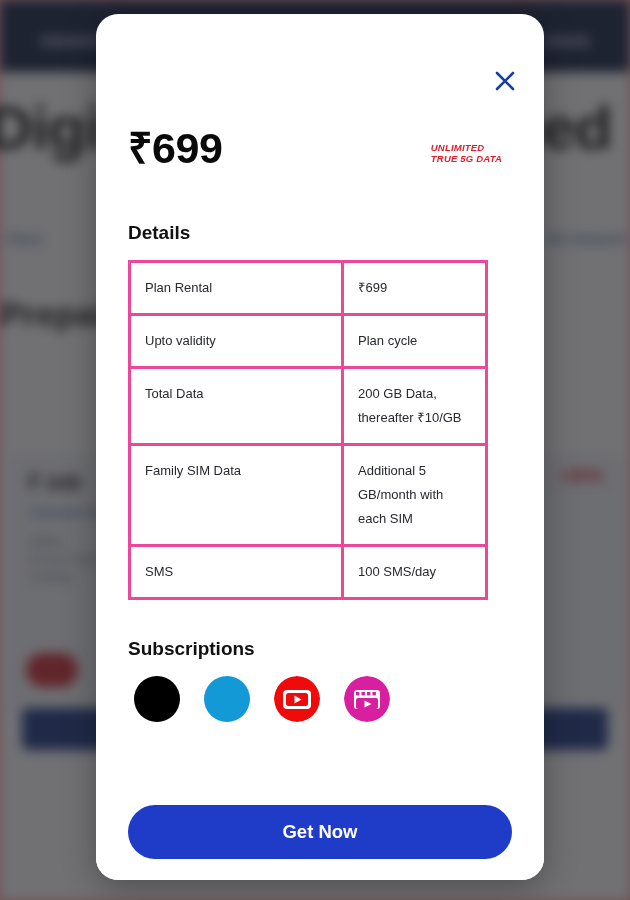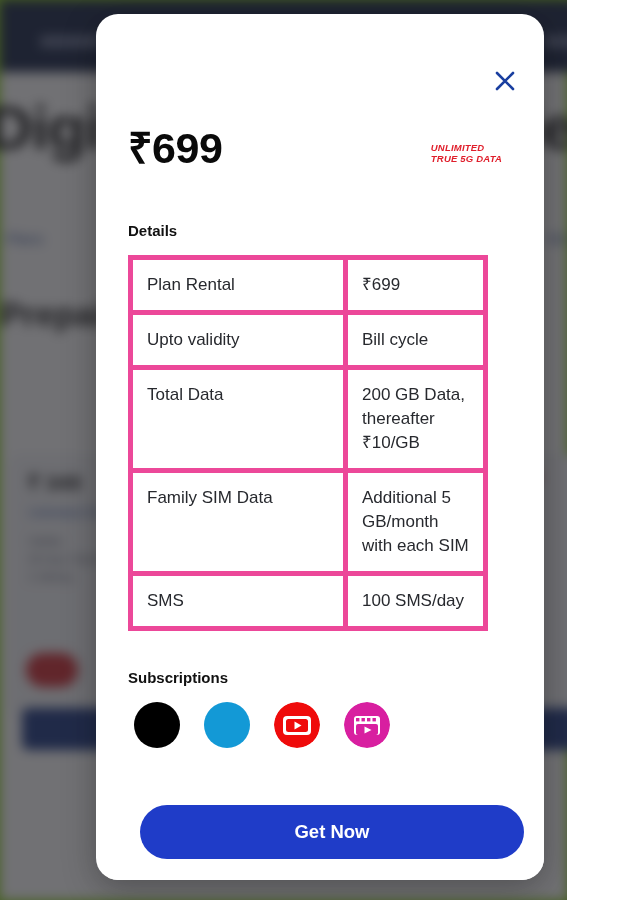--- a/index.html
+++ b/index.html
@@ -6,23 +6,23 @@
     margin: 0;
     padding: 0;
     width: 630px;
     height: 900px;
     overflow: hidden;
     font-family: "Liberation Sans", sans-serif;
   }
 
   #page {
     position: relative;
-    width: 567px;
+    width: 630px;
     height: 900px;
-    background: #84cc16;
+    background: #fca5a5;
     overflow: hidden;
   }
 
   
   .bg-layer {
     position: absolute;
     inset: 0;
     background: #ffffff;
     filter: blur(6px);
   }
@@ -199,37 +199,37 @@
   }
   .scroll-wrap::-webkit-scrollbar { width: 17px; background: #fdfdfd; }
   .scroll-wrap::-webkit-scrollbar-track { background: #fdfdfd; }
   .scroll-wrap::-webkit-scrollbar-thumb { background: #c1c1c1; }
   .scroll-wrap::-webkit-scrollbar-button:single-button {
     background: #fdfdfd; height: 16px; display: block;
   }
   .scroll-inner { padding: 0 0 40px 0; width: 431px; }
 
   .section-title {
-    font-size: 15px;
+    font-size: 19px;
     font-weight: 700;
     color: #111111;
     margin: 38px 0 16px 32px;
   }
   .section-title.first { margin-top: 40px; }
 
   table.details {
     width: 360px;
     margin-left: 32px;
     border-collapse: collapse;
     table-layout: fixed;
   }
   table.details td {
-    border: 5px solid #ec4899;
+    border: 3px solid #ec4899;
     padding: 13px 14px;
-    font-size: 17px;
+    font-size: 13px;
     color: #27292e;
     vertical-align: top;
     line-height: 24px;
   }
   table.details td.k { width: 182px; }
 
   .subs-row {
     display: flex;
     gap: 24px;
     margin: 0 0 10px 38px;
@@ -244,21 +244,21 @@
     flex: 0 0 auto;
     overflow: hidden;
   }
   .ic-netflix { background: #000000; }
   .ic-prime { background: #1399d6; flex-direction: column; }
   .ic-yt { background: #ffffff; }
   .ic-jio { background: #ffffff; }
 
   .cta-zone {
     position: absolute;
-    left: 12px; bottom: 0;
+    left: 0; bottom: 0;
     width: 448px;
     height: 96px;
     background: #ffffff;
     display: flex;
     align-items: center;
     justify-content: center;
   }
   .cta-btn {
     width: 384px;
     height: 54px;
@@ -329,21 +329,21 @@
         <div class="section-title first">Details</div>
 
         <table class="details">
           <tbody>
             <tr>
               <td class="k">Plan Rental</td>
               <td class="v">₹699</td>
             </tr>
             <tr>
               <td class="k">Upto validity</td>
-              <td class="v">Bill cycle</td>
+              <td class="v">Plan cycle</td>
             </tr>
             <tr>
               <td class="k">Total Data</td>
               <td class="v">200 GB Data, thereafter ₹10/GB</td>
             </tr>
             <tr>
               <td class="k">Family SIM Data</td>
               <td class="v">Additional 5 GB/month with each SIM</td>
             </tr>
             <tr>

